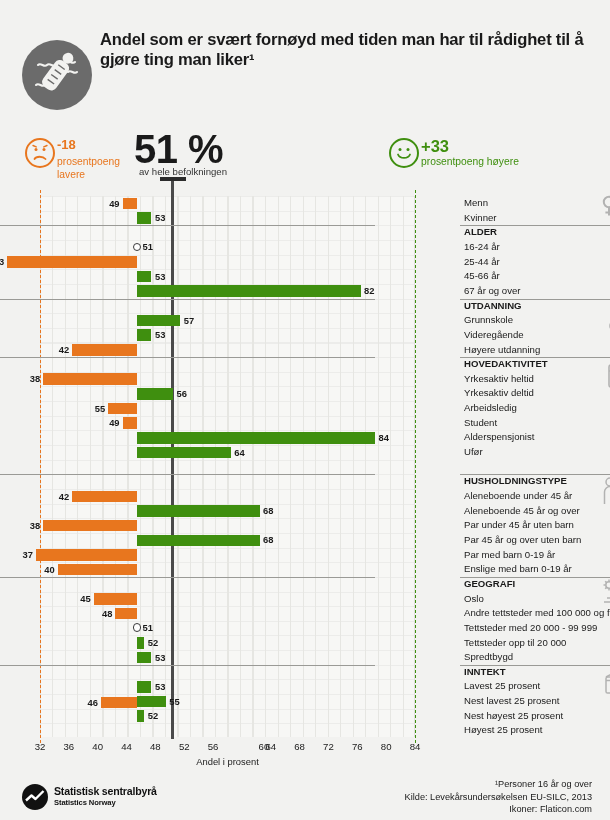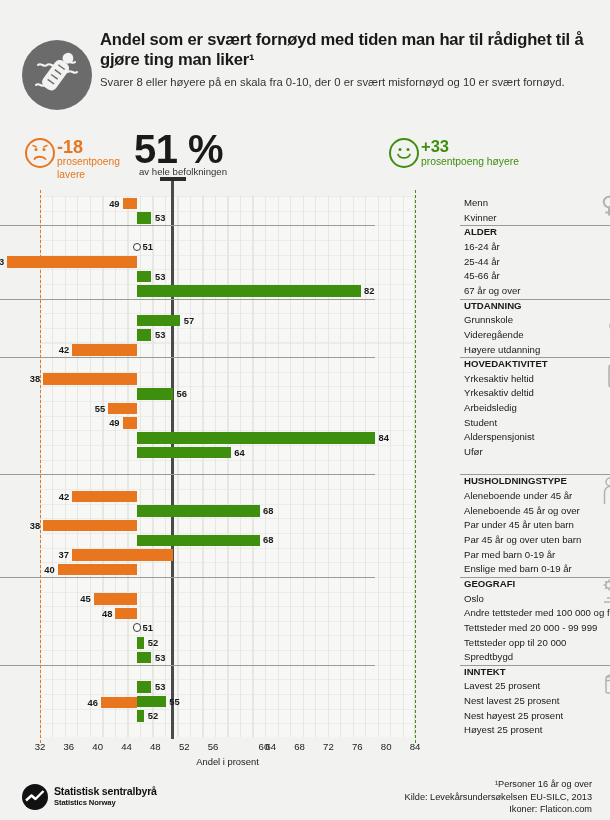--- a/index.html
+++ b/index.html
@@ -28,21 +28,21 @@
     margin-top: 5px; font-size: 11.3px; line-height: 15.5px; color: #333;
   }
 
   
   #summary { position: absolute; left: 0; top: 136px; width: 610px; height: 62px; }
   .face { position: absolute; width: 30px; height: 30px; border-radius: 50%; }
   #sad-face { left: 25px; top: 2px; border: 2.2px solid #e8761e; }
   #happy-face { left: 389px; top: 2px; border: 2.2px solid #3f8f0f; }
   #sad-num {
     position: absolute; left: 57px; top: 1px;
-    font-size: 18px; font-weight: bold; color: #e8761e;
+    font-size: 13px; font-weight: bold; color: #e8761e;
   }
   #sad-cap {
     position: absolute; left: 57px; top: 20px; width: 70px;
     font-size: 10.3px; line-height: 12.5px; color: #e8761e;
   }
   #happy-num {
     position: absolute; left: 421px; top: 1px;
     font-size: 16.5px; font-weight: bold; color: #3f8f0f;
   }
   #happy-cap {
@@ -163,21 +163,20 @@
         </g>
         <g transform="rotate(36 35 35)">
           <rect x="26" y="20" width="16" height="32" rx="6" fill="#f2f2f0"></rect>
           <circle cx="34" cy="15" r="5.4" fill="#f2f2f0"></circle>
           <path d="M30 26h8M30 32h8M30 38h8M30 44h8" stroke="#6b6b6b" stroke-width="1.4"></path>
         </g>
       </svg>
     </div>
     <div id="header-text">
       <div id="title">Andel som er svært fornøyd med tiden man har til rådighet til å gjøre ting man liker¹</div>
-      <div id="subtitle">Svarer 8 eller høyere på en skala fra 0-10, der 0 er svært misfornøyd og 10 er svært fornøyd.</div>
     </div>
   </div>
 
   <div id="summary">
     <div class="face" id="sad-face">
       <svg width="26" height="26" viewBox="0 0 26 26">
         <circle cx="9" cy="9.5" r="1.5" fill="#e8761e"></circle>
         <circle cx="17" cy="9.5" r="1.5" fill="#e8761e"></circle>
         <path d="M7.5 19c1.6-3 8.4-3 11 0" stroke="#e8761e" stroke-width="1.8" fill="none" stroke-linecap="round"></path>
         <path d="M6 5.5l3.2 1.4M20 5.5l-3.2 1.4" stroke="#e8761e" stroke-width="1.4" stroke-linecap="round"></path>
@@ -276,21 +275,21 @@
         <div class="vlabel" style="left: 263.115px;">68</div>
       </div>
       <div class="row" style="top: 518.3px;">
         <div class="bar neg" style="left: 43.2692px; width: 93.75px;"></div>
         <div class="vlabel" style="left: 27.2692px; width: 13px; text-align: right;">38</div>
       </div>
       <div class="row" style="top: 532.95px;">
         <div class="bar pos" style="left: 137.019px; width: 122.596px;"></div>
         <div class="vlabel" style="left: 263.115px;">68</div>
       </div>
-      <div class="row" style="top: 547.6px; margin-left: 36px;">
+      <div class="row" style="top: 547.6px;">
         <div class="bar neg" style="left: 36.0577px; width: 100.962px;"></div>
         <div class="vlabel" style="left: 20.0577px; width: 13px; text-align: right;">37</div>
       </div>
       <div class="row" style="top: 562.25px;">
         <div class="bar neg" style="left: 57.6923px; width: 79.3269px;"></div>
         <div class="vlabel" style="left: 41.6923px; width: 13px; text-align: right;">40</div>
       </div>
       <div class="row" style="top: 591.55px;">
         <div class="bar neg" style="left: 93.75px; width: 43.2692px;"></div>
         <div class="vlabel" style="left: 77.75px; width: 13px; text-align: right;">45</div>

